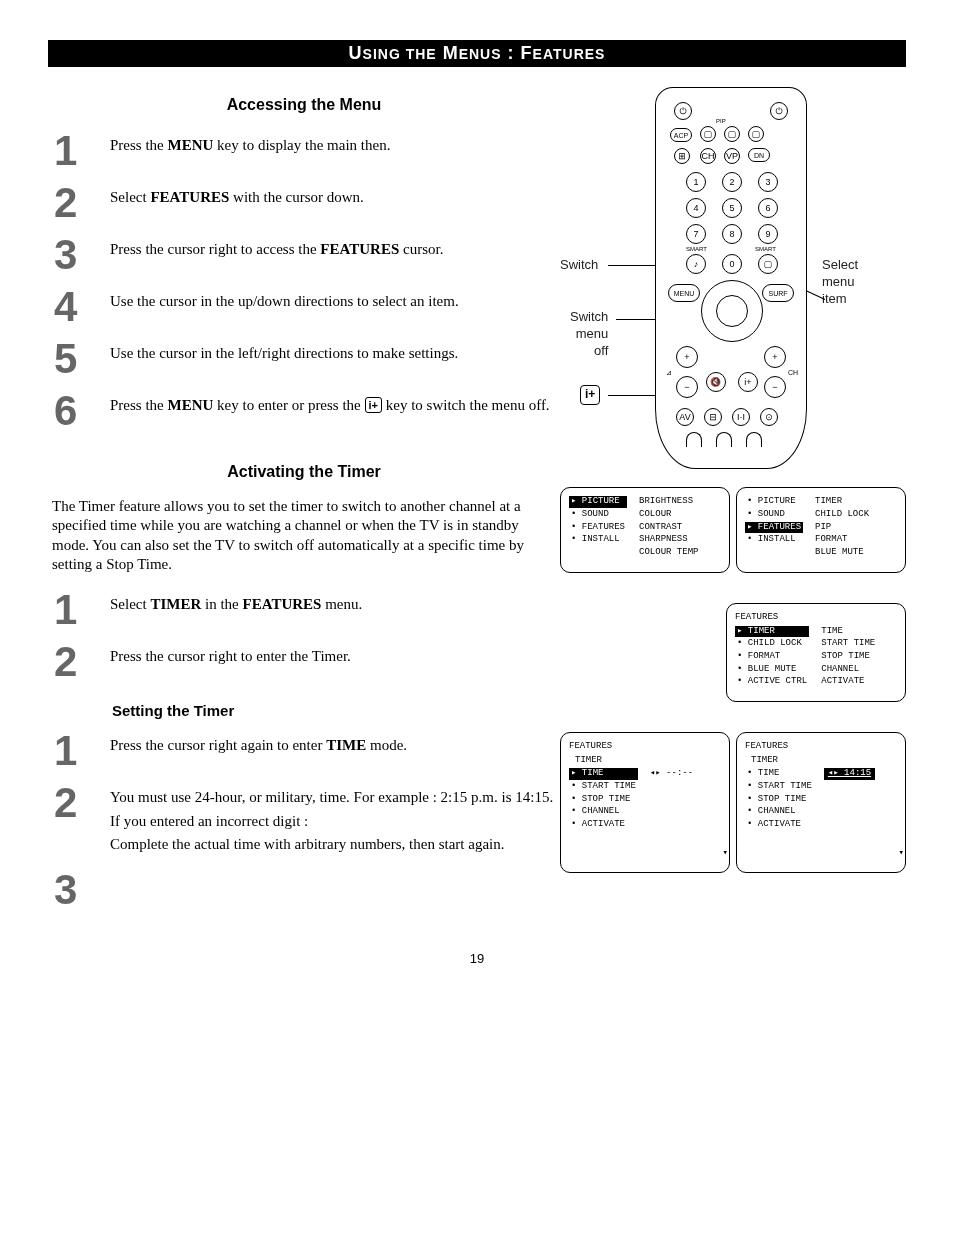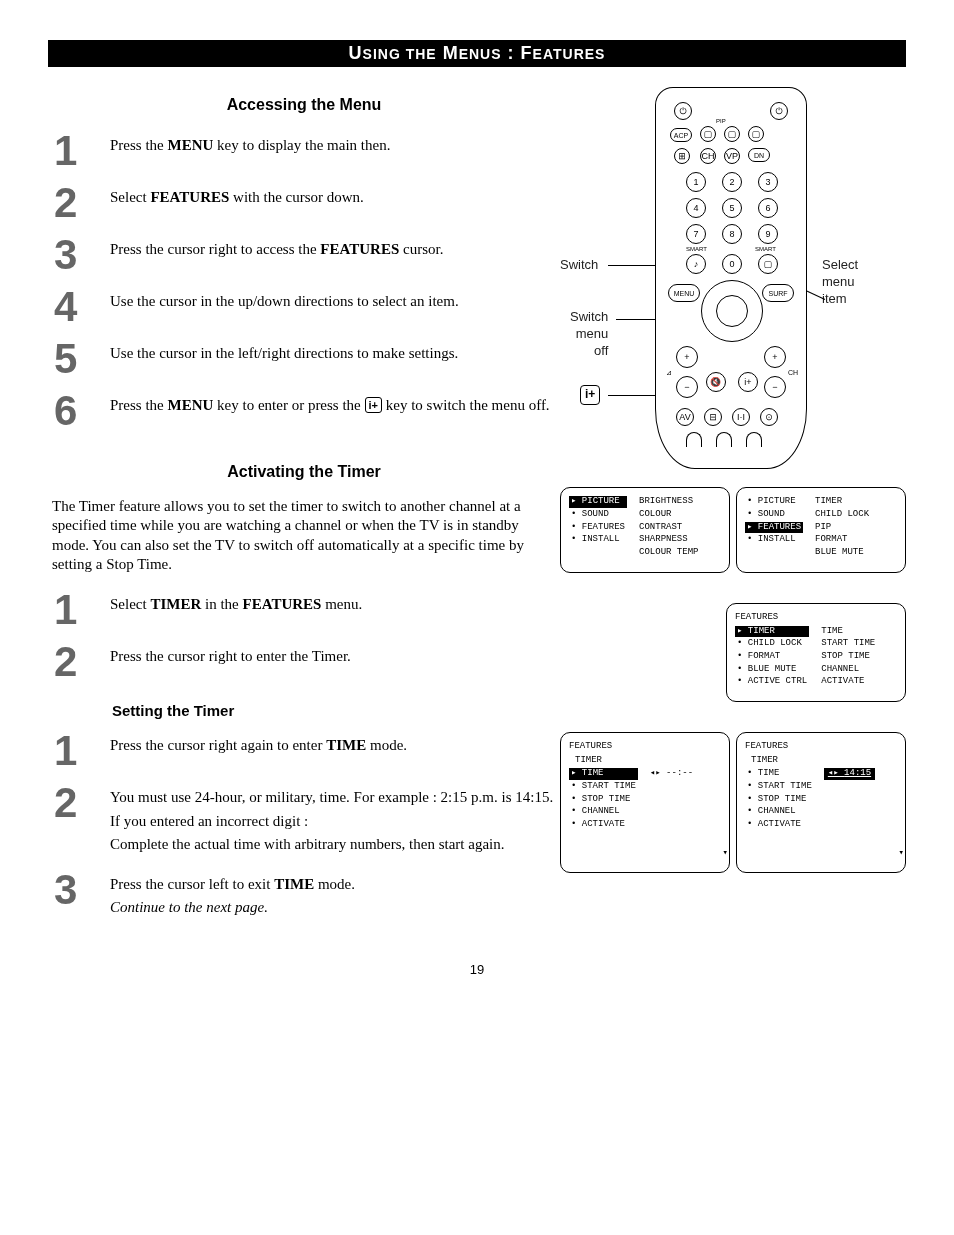--- a/index.html
+++ b/index.html
@@ -221,24 +221,20 @@
         <div class="step-num">2</div>
       <div class="step-text">
         <p>You must use 24-hour, or military, time. For example : 2:15 p.m. is 14:15.</p>
         <p>If you entered an incorrect digit :</p>
         <p>Complete the actual time with arbitrary numbers, then start again.</p>
       </div>
       </div>
 
     <div class="step-row">
         <div class="step-num">3</div>
-      <div class="step-text">
-        <p><span>Press the cursor left to exit </span><span class="bold">TIME</span><span> mode.</span></p>
-        <p class="italic">Continue to the next page.</p>
-      </div>
       </div>
 
   </div>
 
   <div class="col-right">
 
     <div class="remote-wrap">
       <div class="remote-label" style="left:0;top:170px">Switch</div>
       <div class="remote-line" style="left:48px;top:178px;width:55px"></div>
       <div class="remote-label" style="left:10px;top:222px;white-space:pre;text-align:right">Switch

